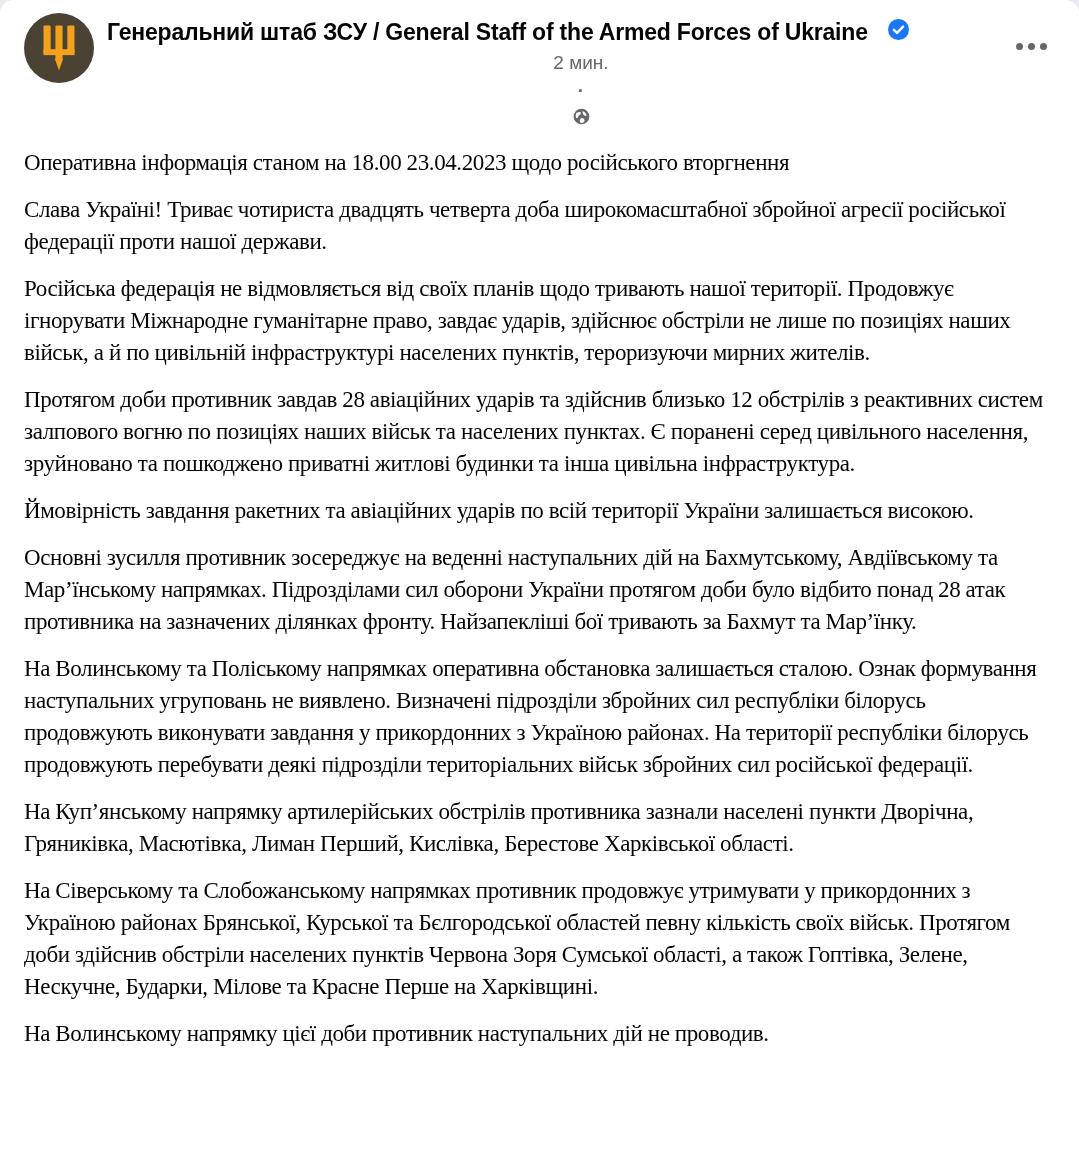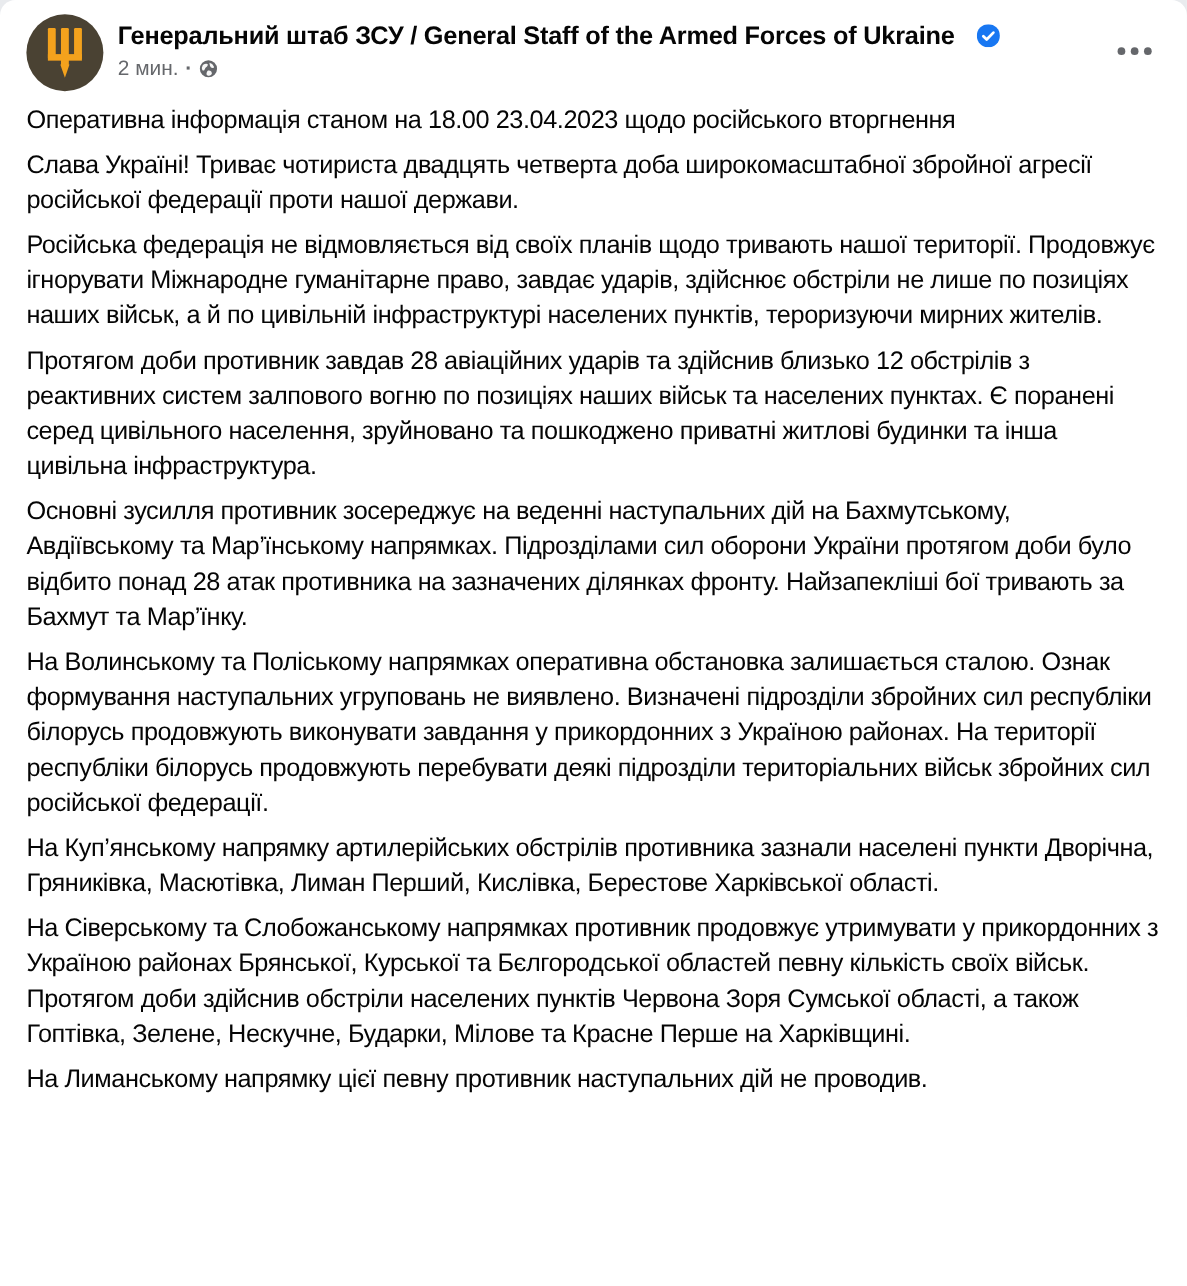--- a/index.html
+++ b/index.html
@@ -43,40 +43,40 @@
     cursor: pointer;
   }
   .header-info {
     margin-left: 13px;
     padding-top: 6px;
     flex: 1;
     min-width: 0;
   }
   .title-row {
     display: flex;
-    align-items: center;
     gap: 20px;
   }
   .post-title {
     font-size: 23px;
     font-weight: 700;
     color: var(--text);
     letter-spacing: -0.2px;
     line-height: 1.2;
     text-decoration: none;
     cursor: pointer;
     white-space: nowrap;
   }
   .meta-row {
     display: flex;
     align-items: center;
     gap: 6px;
     margin-top: 5px;
     color: var(--muted);
     font-size: 19px;
+    flex-direction: column;
   }
   .meta-sep { font-weight: 700; }
   .more-button {
     position: absolute;
     top: 33px;
     right: 26px;
     display: flex;
     gap: 5px;
     padding: 10px 6px;
     border-radius: 8px;
@@ -86,25 +86,26 @@
   .more-button .dot {
     width: 7px;
     height: 7px;
     border-radius: 50%;
     background: var(--muted);
   }
   .post-body {
     padding: 7px 25px 0 24px;
   }
   .post-body p {
-    margin: 2px 0 9px 0;
+    margin: 15px 0 9px 0;
     font-size: 23px;
     line-height: 32px;
     letter-spacing: -0.4px;
     color: var(--text);
+    font-family: Liberation Serif, serif;
   }
   .badge-icon { display: inline-flex; flex: none; }
 </style>
 </head>
 <body>
 
 <div class="post-card">
 
   <div class="post-header">
 
@@ -152,20 +153,21 @@
       <span class="dot"></span>
     </div>
 
   </div>
 
   <div class="post-body">
     <p>Оперативна інформація станом на 18.00 23.04.2023 щодо російського вторгнення</p>
     <p>Слава Україні! Триває чотириста двадцять четверта доба широкомасштабної збройної агресії російської федерації проти нашої держави.</p>
     <p>Російська федерація не відмовляється від своїх планів щодо тривають нашої території. Продовжує ігнорувати Міжнародне гуманітарне право, завдає ударів, здійснює обстріли не лише по позиціях наших військ, а й по цивільній інфраструктурі населених пунктів, тероризуючи мирних жителів.</p>
     <p>Протягом доби противник завдав 28 авіаційних ударів та здійснив близько 12 обстрілів з реактивних систем залпового вогню по позиціях наших військ та населених пунктах. Є поранені серед цивільного населення, зруйновано та пошкоджено приватні житлові будинки та інша цивільна інфраструктура.</p>
+    <p>Ймовірність завдання ракетних та авіаційних ударів по всій території України залишається високою.</p>
     <p>Основні зусилля противник зосереджує на веденні наступальних дій на Бахмутському, Авдіївському та Мар’їнському напрямках. Підрозділами сил оборони України протягом доби було відбито понад 28 атак противника на зазначених ділянках фронту. Найзапекліші бої тривають за Бахмут та Мар’їнку.</p>
     <p>На Волинському та Поліському напрямках оперативна обстановка залишається сталою. Ознак формування наступальних угруповань не виявлено. Визначені підрозділи збройних сил республіки білорусь продовжують виконувати завдання у прикордонних з Україною районах. На території республіки білорусь продовжують перебувати деякі підрозділи територіальних військ збройних сил російської федерації.</p>
     <p>На Куп’янському напрямку артилерійських обстрілів противника зазнали населені пункти Дворічна, Гряниківка, Масютівка, Лиман Перший, Кислівка, Берестове Харківської області.</p>
     <p>На Сіверському та Слобожанському напрямках противник продовжує утримувати у прикордонних з Україною районах Брянської, Курської та Бєлгородської областей певну кількість своїх військ. Протягом доби здійснив обстріли населених пунктів Червона Зоря Сумської області, а також Гоптівка, Зелене, Нескучне,  Бударки, Мілове та Красне Перше на Харківщині.</p>
-    <p>На Лиманському напрямку цієї певну противник наступальних дій не проводив.</p>
+    <p>На Волинському напрямку цієї доби противник наступальних дій не проводив.</p>
   </div>
 
 </div>
 
 </body></html>

